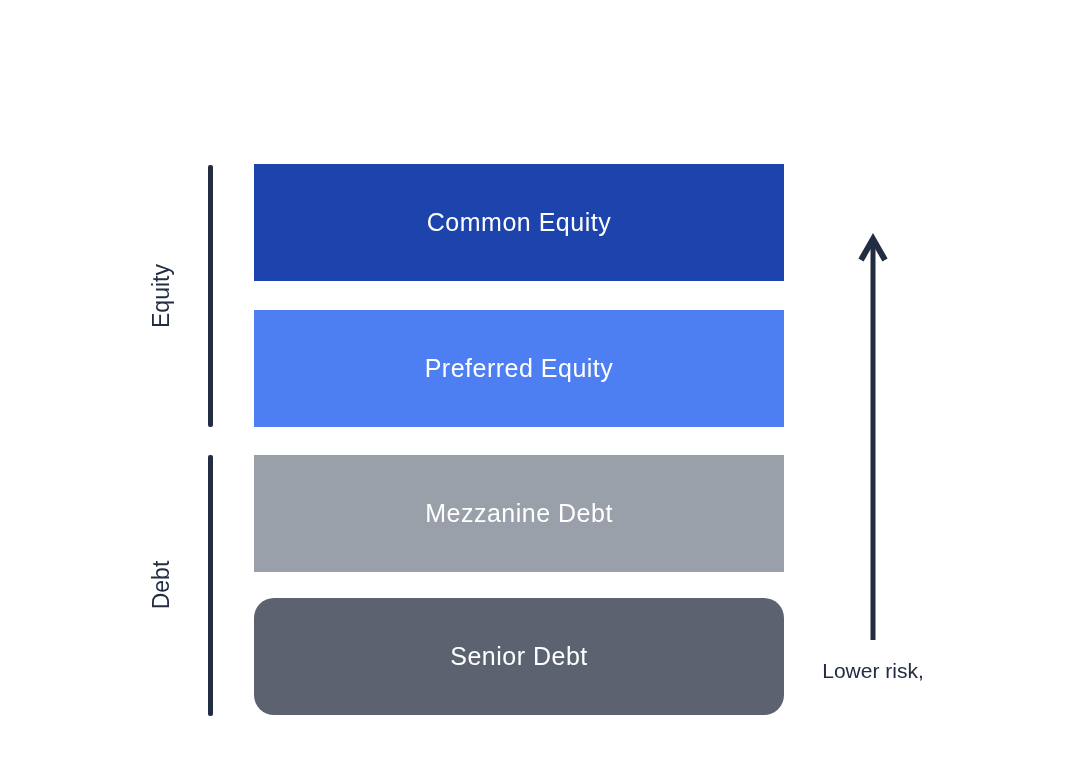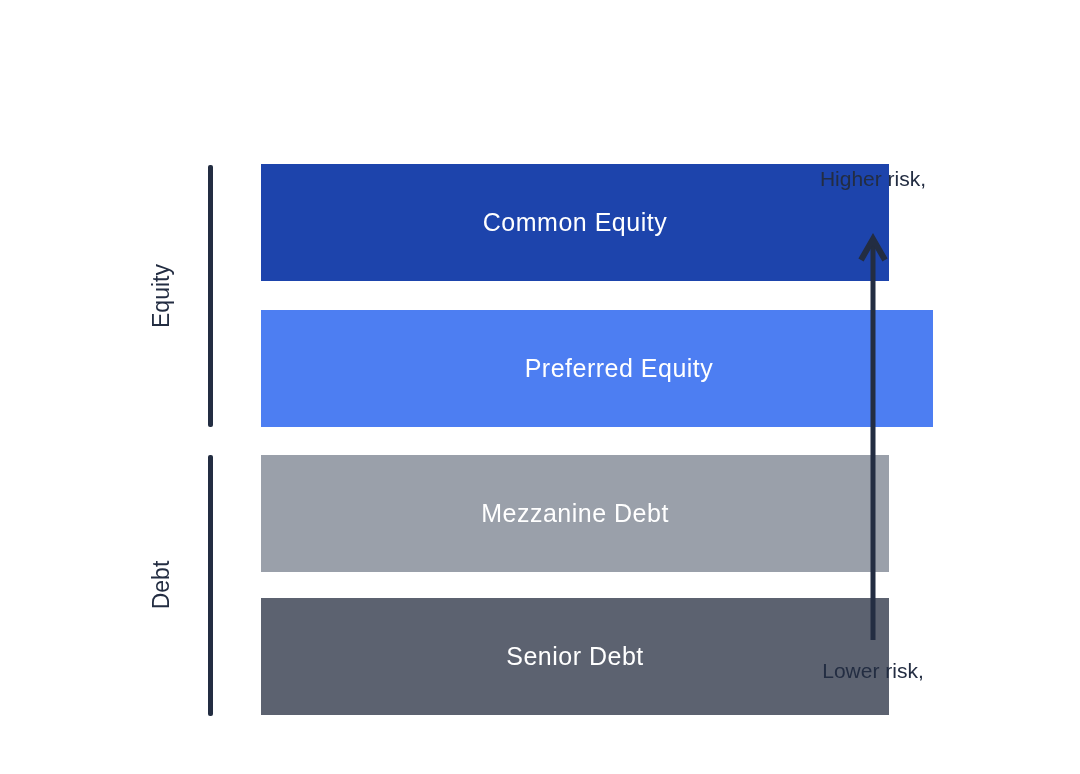--- a/index.html
+++ b/index.html
@@ -17,35 +17,35 @@
     left: 520px;
     transform: translateX(-50%);
     font-size: 42px;
     font-weight: 700;
     letter-spacing: 4px;
     color: #232d42;
     white-space: nowrap;
   }
   .bar {
     position: absolute;
-    left: 261px;
-    width: 628px;
+    left: 254px;
+    width: 530px;
     height: 117px;
     display: flex;
     align-items: center;
     justify-content: center;
   }
   .bar-label {
     color: #ffffff;
     font-size: 25px;
     letter-spacing: 0.5px;
     font-weight: 400;
   }
   #bar-0 { top: 164px; }
-  #bar-1 { top: 310px; padding-left: 44px; }
+  #bar-1 { top: 310px; }
   #bar-2 { top: 455px; }
   #bar-3 { top: 598px; }
   .bracket {
     position: absolute;
     left: 208px;
     width: 5px;
     background: #232d42;
     border-radius: 2px;
   }
   #bracket-equity { top: 165px; height: 262px; }
@@ -88,31 +88,30 @@
 
   <div class="bar" id="bar-0" style="background-color: rgb(29, 68, 172);">
     <span class="bar-label">Common Equity</span>
   </div>
   <div class="bar" id="bar-1" style="background-color: rgb(77, 126, 242);">
     <span class="bar-label">Preferred Equity</span>
   </div>
   <div class="bar" id="bar-2" style="background-color: rgb(154, 160, 170);">
     <span class="bar-label">Mezzanine Debt</span>
   </div>
-  <div class="bar" id="bar-3" style="background-color: rgb(92, 98, 112);">
+  <div class="bar" id="bar-3" style="background-color: rgb(92, 98, 112); border-radius: 20px;">
     <span class="bar-label">Senior Debt</span>
   </div>
 
   <div class="bracket" id="bracket-equity"></div>
   <div class="bracket" id="bracket-debt"></div>
   <div class="group-label" id="group-label-equity">Equity</div>
   <div class="group-label" id="group-label-debt">Debt</div>
 
   <div class="annotation" id="annotation-top">
-    <span>Higher risk,</span>
   </div>
 
   <svg class="risk-arrow" width="32" height="412" viewBox="0 0 32 412">
     <line x1="16" y1="408" x2="16" y2="12" stroke="#232d42" stroke-width="5"></line>
     <polyline points="4,28 16,7 28,28" fill="none" stroke="#232d42" stroke-width="6" stroke-linejoin="miter"></polyline>
   </svg>
 
   <div class="annotation" id="annotation-bottom">
     <span>Lower risk,</span>
   </div>

